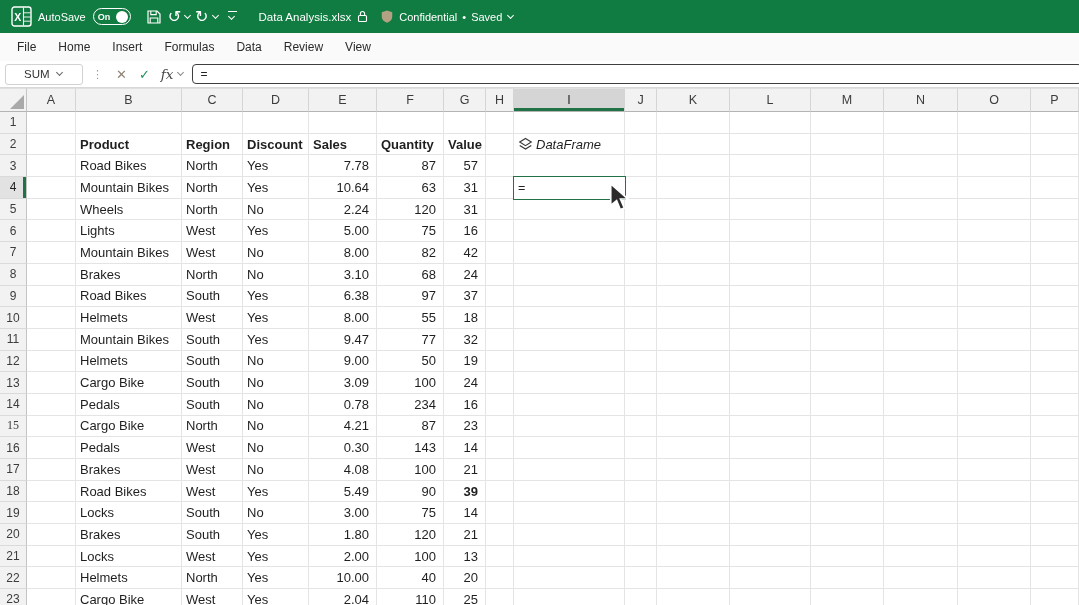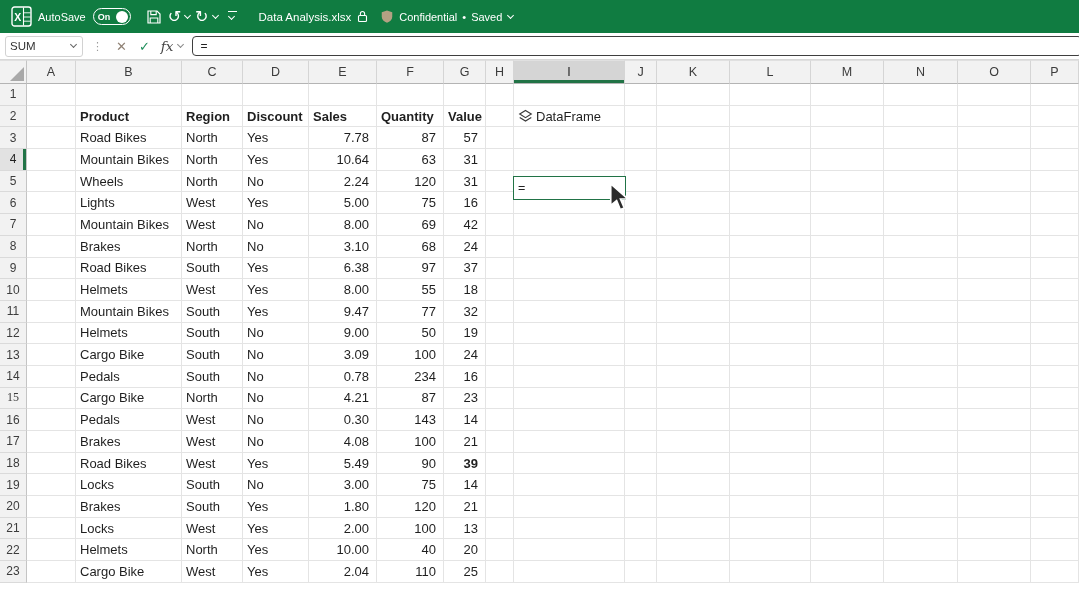--- a/index.html
+++ b/index.html
@@ -29,21 +29,21 @@
   .saved-chev { margin-left:5px; color:#fff; }
   .search { position:absolute; left:577px; top:5px; width:369px; height:24px; background:#d5e2d9; border:1px solid #b7cbbd; border-radius:4px; display:flex; align-items:center; padding:0 12px; gap:9px; color:#3c5547; }
   .search-text { font-size:12px; color:#3c5547; }
 
   
   .menubar { height:28px; background:#fafafa; display:flex; align-items:center; padding-left:6px; }
   .menu-tab { font-size:12px; color:#2b2b2b; padding:0 11px; cursor:default; white-space:nowrap; }
 
   
   .formulabar { height:27px; background:#fff; display:flex; align-items:center; border-bottom:1px solid #d8d8d8; }
-  .namebox { width:78px; height:21px; border:1px solid #d2d2d2; border-radius:3px; margin-left:5px; display:flex; align-items:center; padding:0 4px; font-size:11.5px; color:#333; }
+  .namebox { width:78px; height:21px; border:1px solid #d2d2d2; border-radius:3px; margin-left:5px; display:flex; align-items:center; padding:0 18px; font-size:11.5px; color:#333; }
   .namebox .chev { color:#666; margin-left:auto; }
   .fb-dots { color:#9a9a9a; font-size:11px; margin:0 7px 0 9px; font-family:"DejaVu Sans",sans-serif; }
   .fb-x { color:#8f8174; font-size:13px; margin:0 6px; font-family:"DejaVu Sans",sans-serif; }
   .fb-check { color:#1e8e5a; font-size:13px; margin:0 6px; font-family:"DejaVu Sans",sans-serif; }
   .fb-fx { font-family:"DejaVu Serif",serif; font-style:italic; font-size:13.5px; color:#444; margin:0 4px 0 5px; }
   .fb-fx-chev { color:#888; margin-right:7px; }
   .formula-input { flex:1; height:20px; border:1.5px solid #3f3f3f; border-radius:4px; margin-right:-3px; display:flex; align-items:center; padding-left:7px; font-size:12px; color:#222; background:#fff; }
 
   
   .sheet { position:relative; background:#fff; }
@@ -116,20 +116,29 @@
       <svg width="14" height="15" viewBox="0 0 16 16">
         <path d="M8 1 L14 3 v5 c0 3.6 -2.6 6 -6 7 C4.6 14 2 11.6 2 8 V3 Z" fill="#B3A183"></path>
       </svg>
     </div>
     <span class="sens-label">Confidential</span>
     <span class="dot-sep">•</span>
     <span class="save-status">Saved</span>
     <span class="chev sm saved-chev"></span>
   </header>
 
+  <nav class="menubar">
+      <span class="menu-tab">File</span>
+      <span class="menu-tab">Home</span>
+      <span class="menu-tab">Insert</span>
+      <span class="menu-tab">Formulas</span>
+      <span class="menu-tab">Data</span>
+      <span class="menu-tab">Review</span>
+      <span class="menu-tab">View</span>
+    </nav>
 
   <div class="formulabar">
     <div class="namebox">
       <span>SUM</span>
       <span class="chev sm"></span>
     </div>
     <span class="fb-dots">⋮</span>
     <span class="fb-x">✕</span>
     <span class="fb-check">✓</span>
     <span class="fb-fx">fx</span>
@@ -183,21 +192,21 @@
       <div class="sheet-row">
         <div class="row-hdr" style="width: 27px;">2</div>
         <div class="cell" style="width: 49px;"></div>
         <div class="cell th" style="width: 106px;">Product</div>
         <div class="cell th" style="width: 61px;">Region</div>
         <div class="cell th" style="width: 66px;">Discount</div>
         <div class="cell th" style="width: 68px;">Sales</div>
         <div class="cell th" style="width: 67px;">Quantity</div>
         <div class="cell th" style="width: 42px;">Value</div>
         <div class="cell" style="width: 28px;"></div>
-        <div class="cell df" style="width: 111px;">
+        <div class="cell df" style="width: 111px; font-style: italic;">
           <svg width="15" height="15" viewBox="0 0 14 14">
             <path d="M7 1.3 L12.4 4.7 L7 8.1 L1.6 4.7 Z" fill="none" stroke="#3a3a3a" stroke-width="1.1"></path>
             <path d="M1.6 7.9 L7 11.3 L12.4 7.9" fill="none" stroke="#3a3a3a" stroke-width="1.1"></path>
           </svg>
           <span>DataFrame</span>
         </div>
         <div class="cell" style="width: 32px;"></div>
         <div class="cell" style="width: 73px;"></div>
         <div class="cell" style="width: 81px;"></div>
         <div class="cell" style="width: 73px;"></div>
@@ -281,21 +290,21 @@
         <div class="cell" style="width: 73px;"></div>
         <div class="cell" style="width: 48px;"></div>
       </div>
       <div class="sheet-row">
         <div class="row-hdr" style="width: 27px;">7</div>
         <div class="cell" style="width: 49px;"></div>
         <div class="cell" style="width: 106px;">Mountain Bikes</div>
         <div class="cell" style="width: 61px;">West</div>
         <div class="cell" style="width: 66px;">No</div>
         <div class="cell num" style="width: 68px;">8.00</div>
-        <div class="cell num" style="width: 67px;">69</div>
+        <div class="cell num" style="width: 67px;">82</div>
         <div class="cell num" style="width: 42px;">42</div>
         <div class="cell" style="width: 28px;"></div>
         <div class="cell" style="width: 111px;"></div>
         <div class="cell" style="width: 32px;"></div>
         <div class="cell" style="width: 73px;"></div>
         <div class="cell" style="width: 81px;"></div>
         <div class="cell" style="width: 73px;"></div>
         <div class="cell" style="width: 74px;"></div>
         <div class="cell" style="width: 73px;"></div>
         <div class="cell" style="width: 48px;"></div>

